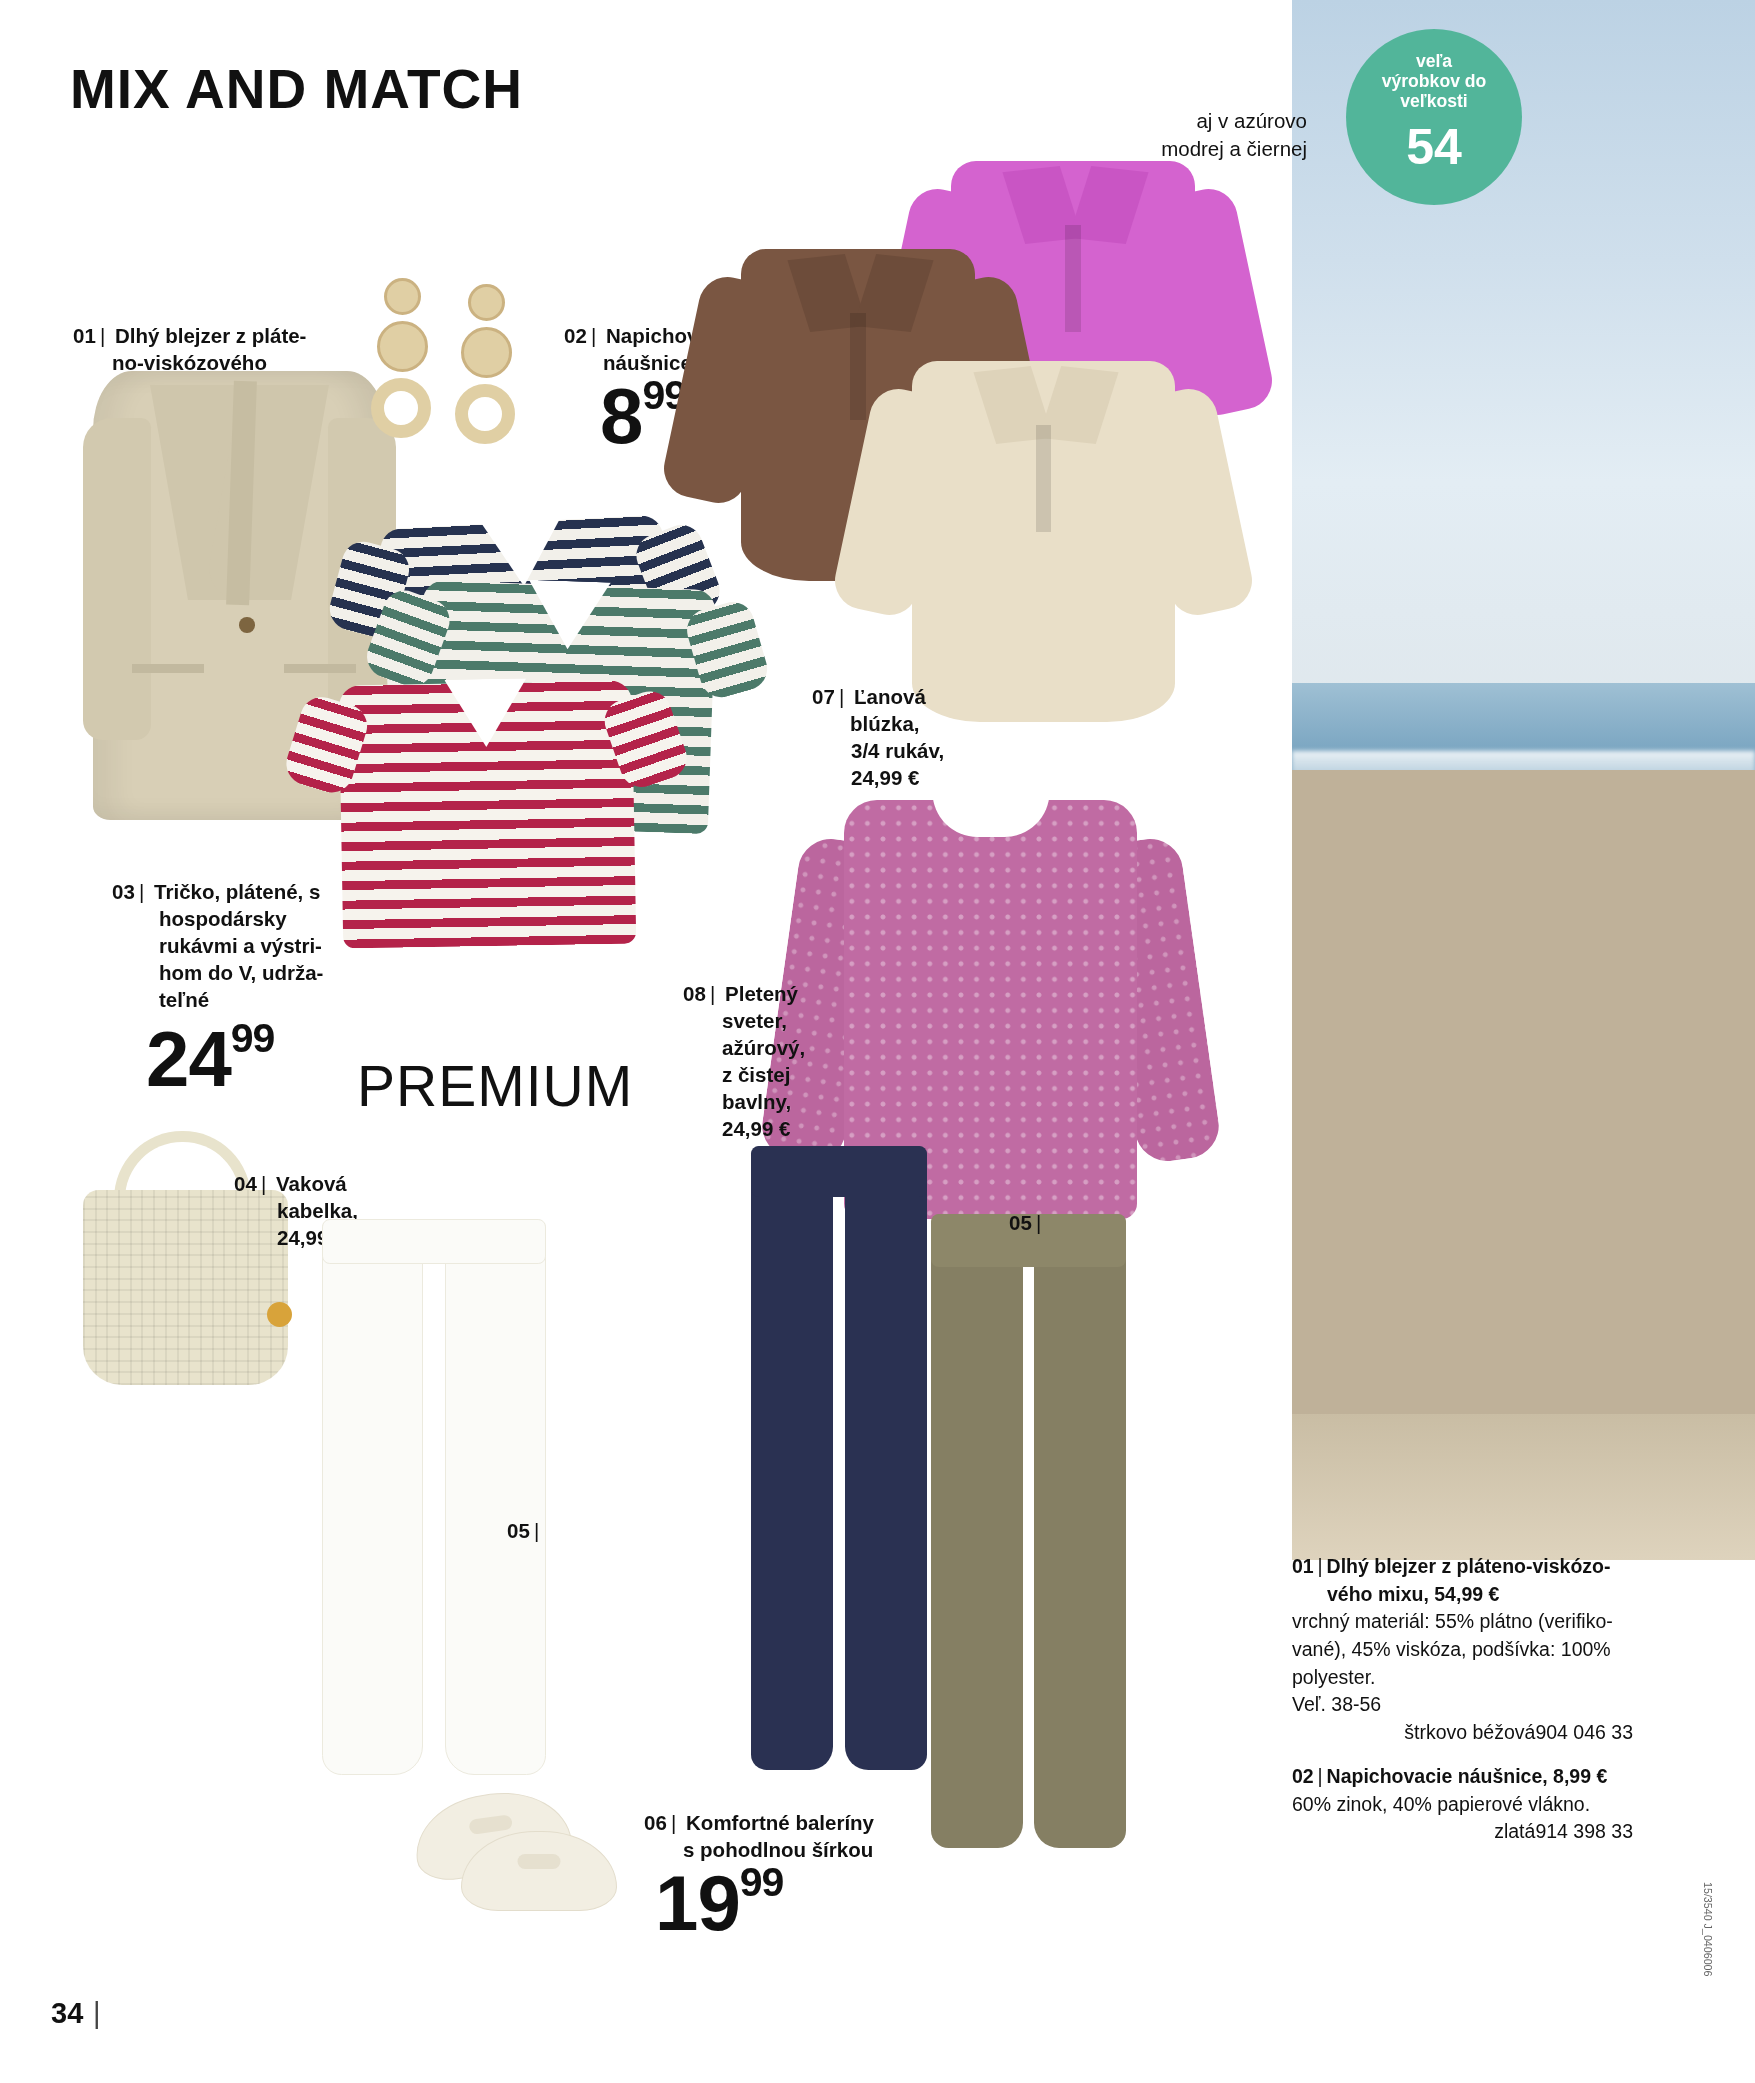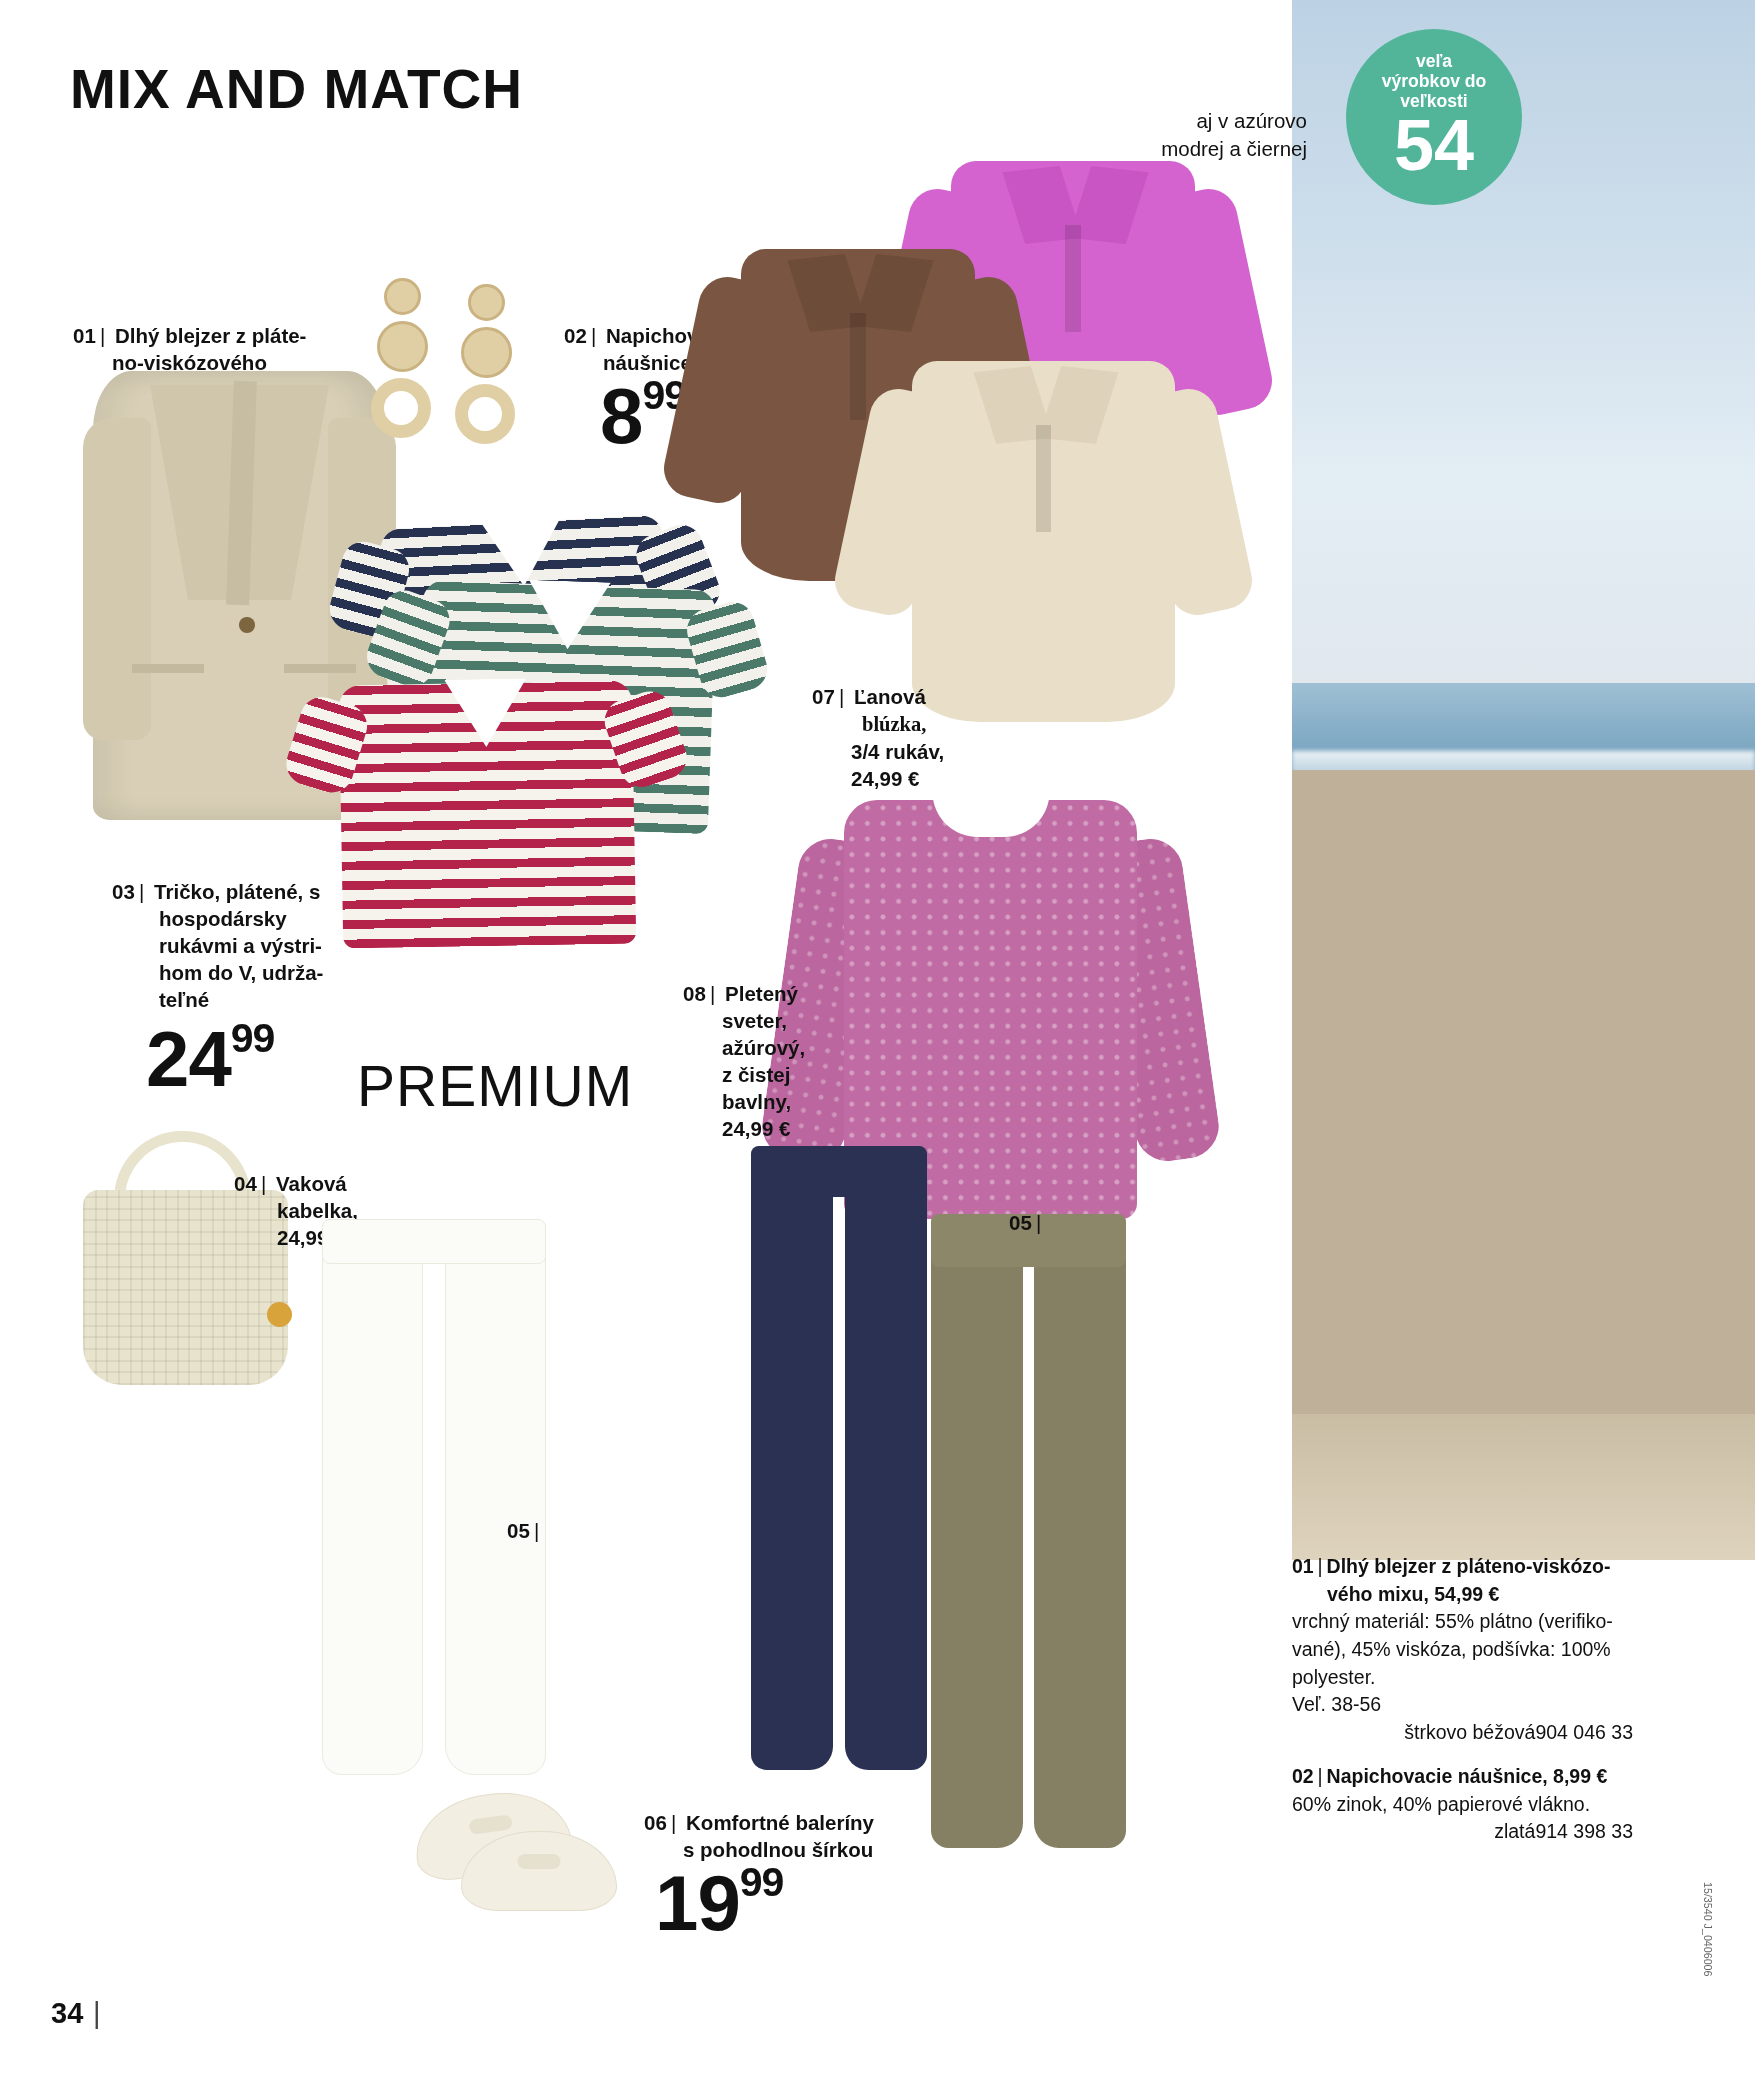--- a/index.html
+++ b/index.html
@@ -60,21 +60,21 @@
   }
 
   
   .badge {
     position:absolute; left:1346px; top:29px; width:176px; height:176px;
     border-radius:50%; background:#52b59a; color:#fff;
     display:flex; flex-direction:column; align-items:center; justify-content:flex-start;
     padding-top:21.5px;
   }
   .badge .badge-top { font-size:17.6px; line-height:1.15; text-align:center; font-weight:600; }
-  .badge .badge-num { font-size:72px; font-weight:700; line-height:.95; margin-top:0; }
+  .badge .badge-num { font-size:50px; font-weight:700; line-height:.95; margin-top:13px; }
 
   
   .cap { position:absolute; font-size:20.5px; font-weight:700; line-height:1.32; color:#111; }
   .price { position:absolute; font-weight:700; color:#111; letter-spacing:-1px; }
   .price .big { font-size:78px; }
   .price .cents { font-size:41px; vertical-align:top; position:relative; top:1px; }
 
   .plain { position:absolute; font-size:20.5px; line-height:1.35; font-weight:400; }
 
   
@@ -394,21 +394,21 @@
     <div class="sl r"></div>
     <div class="b-body"></div>
     <div class="collarL"></div>
     <div class="collarR"></div>
     <div class="slit"></div>
   </div>
 
   <div class="cap" style="left:812px; top:683px; width:195px;">
     <span>07</span><span style="font-weight:400;"> | </span>
     <span>Ľanová</span><br>
-    <span style="margin-left:50px; display:inline-block;font-family:Liberation Serif, serif;">blúzka,</span><br>
+    <span style="margin-left:38px; display:inline-block;">blúzka,</span><br>
     <span style="margin-left:39px; display:inline-block;">3/4 rukáv,</span><br>
     <span style="margin-left:39px; display:inline-block;">24,99 €</span>
   </div>
 
   <div class="art cardi">
     <div class="sl l"></div>
     <div class="sl r"></div>
     <div class="c-body"></div>
     <div class="neck"></div>
   </div>

